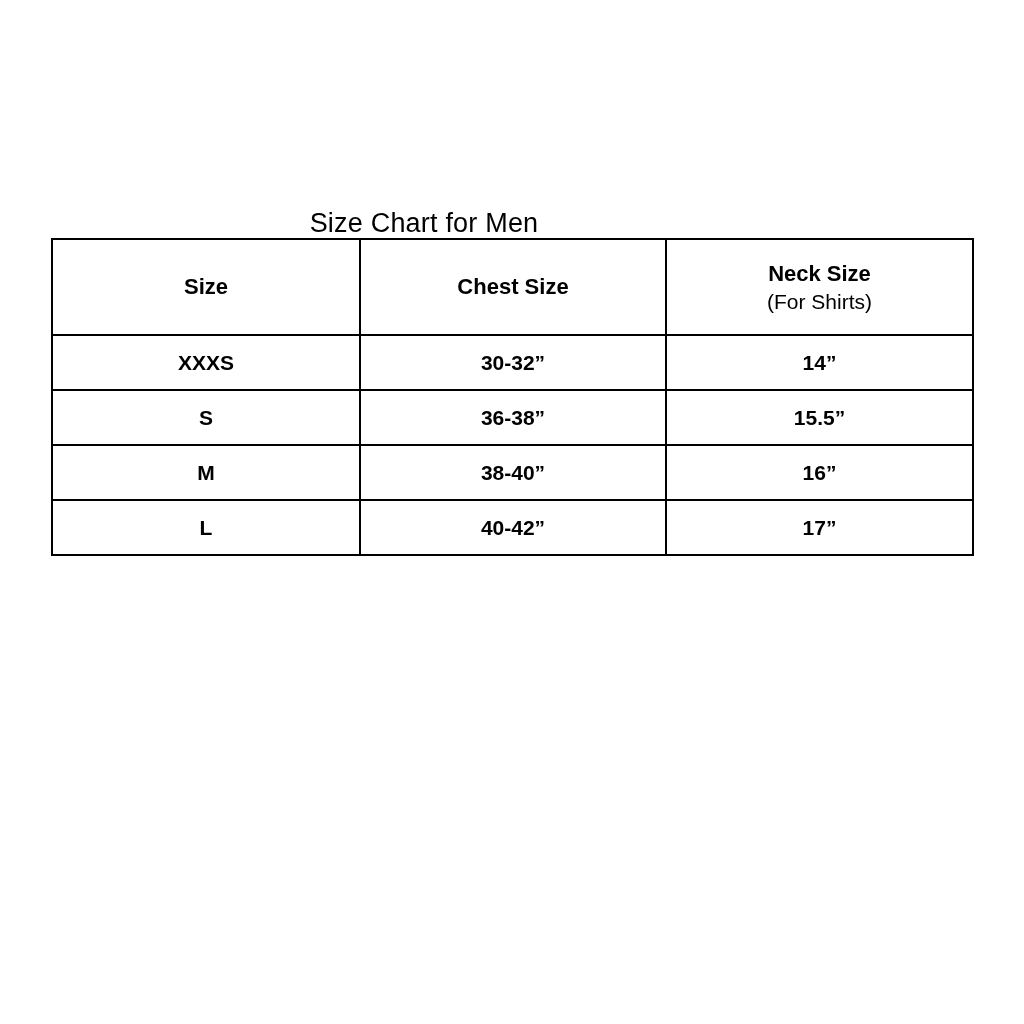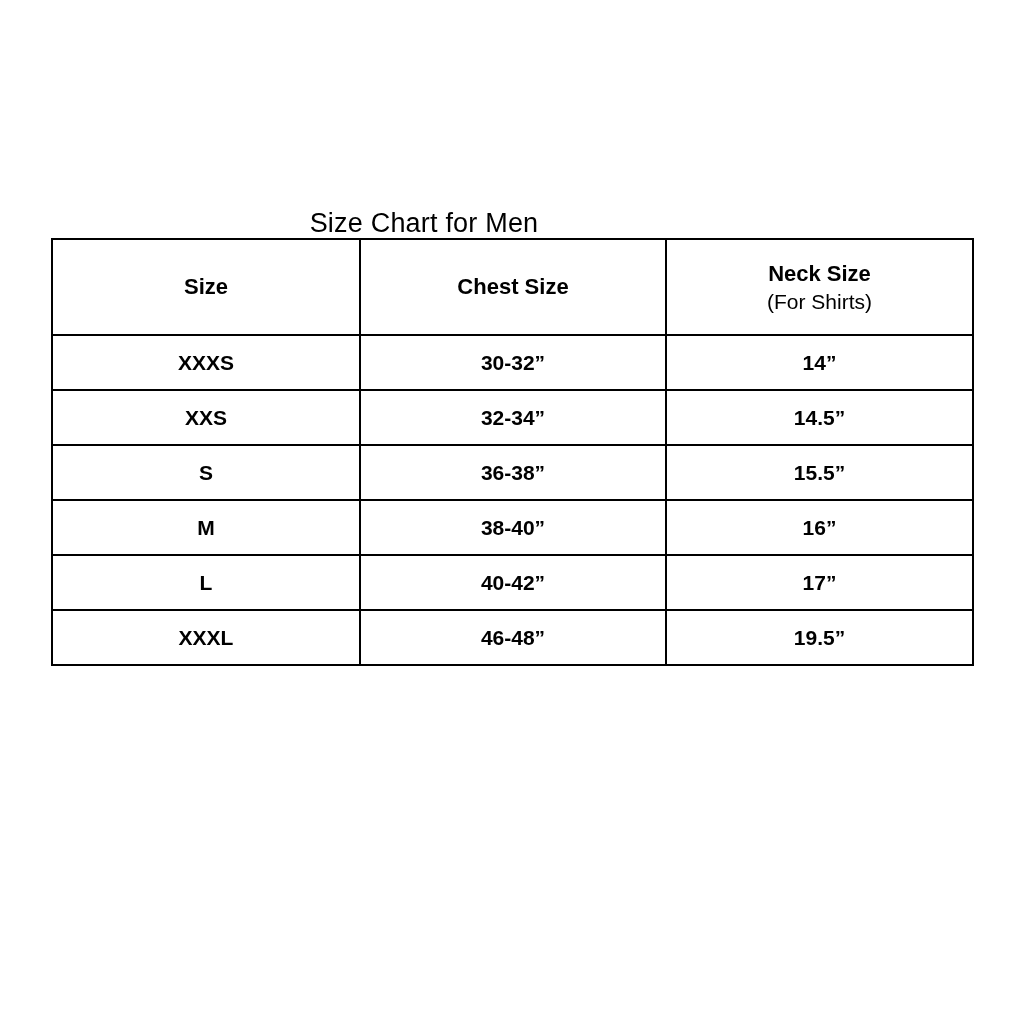--- a/index.html
+++ b/index.html
@@ -98,41 +98,31 @@
           </th>
         </tr>
       </thead>
       <tbody>
         <tr>
           <td>XXXS</td>
           <td>30-32”</td>
           <td>14”</td>
         </tr>
         <tr>
-          <td>XXS</td>
-          <td>32-34”</td>
-          <td>14.5”</td>
-        </tr>
-        <tr>
           <td>S</td>
           <td>36-38”</td>
           <td>15.5”</td>
         </tr>
         <tr>
           <td>M</td>
           <td>38-40”</td>
           <td>16”</td>
         </tr>
         <tr>
           <td>L</td>
           <td>40-42”</td>
           <td>17”</td>
         </tr>
-        <tr>
-          <td>XXXL</td>
-          <td>46-48”</td>
-          <td>19.5”</td>
-        </tr>
       </tbody>
     </table>
   </div>
 
 </div>
 
 </body></html>

